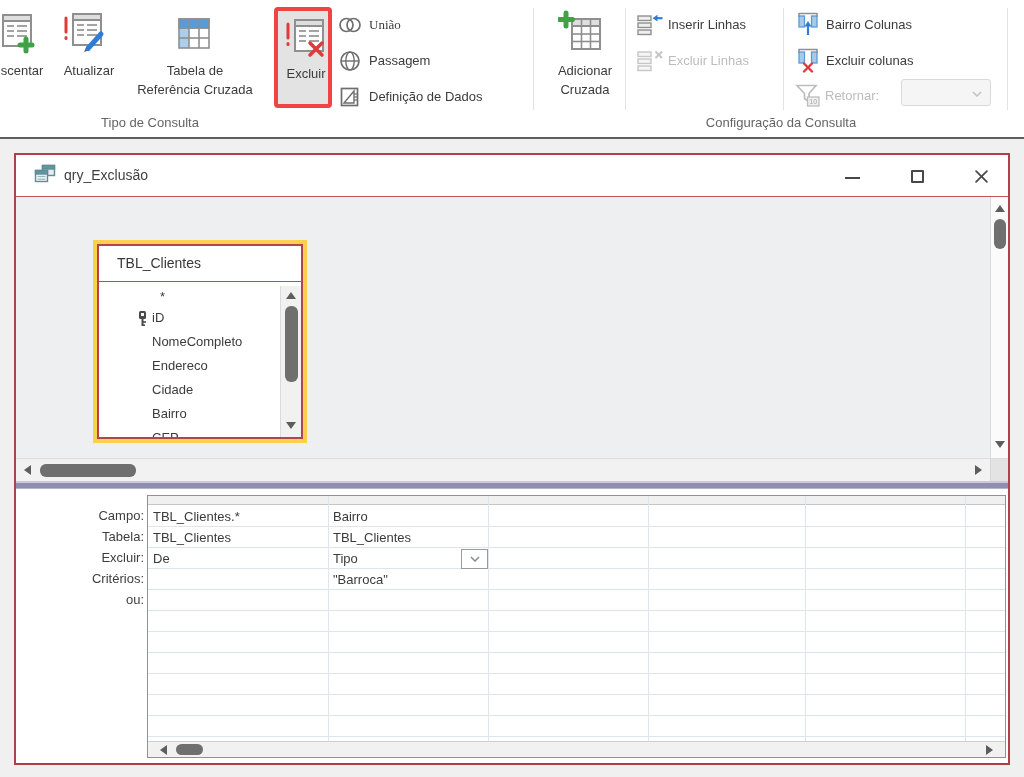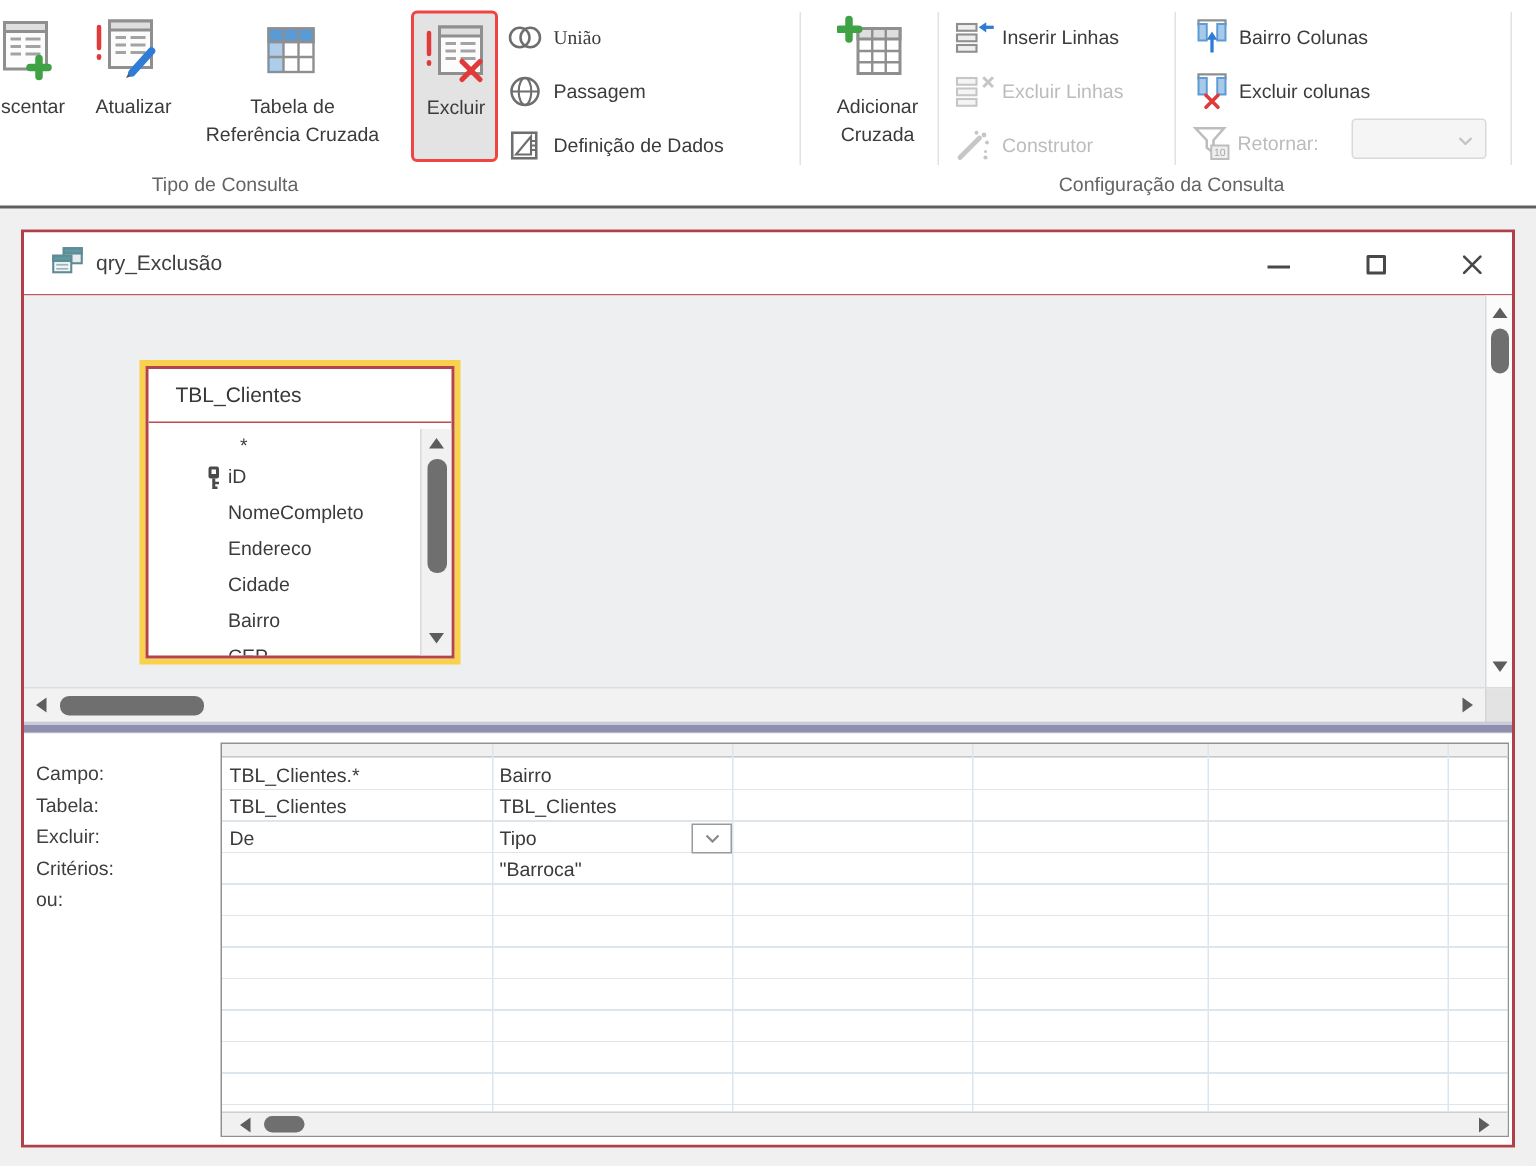--- a/index.html
+++ b/index.html
@@ -8,21 +8,21 @@
   .abs { position:absolute; }
 
   
   .ribbon { position:absolute; left:0; top:0; width:1024px; height:139px; background:#ffffff; }
   .ribbon-bottom-line { position:absolute; left:0; top:137px; width:1024px; height:2px; background:#5f5f5f; }
   .rb-label { position:absolute; font-size:13px; color:#3b3b3b; text-align:center; line-height:16px; white-space:nowrap; }
   .rb-row-label { position:absolute; font-size:13px; color:#3b3b3b; line-height:18px; white-space:nowrap; }
   .disabled-txt { color:#bcbcbc !important; }
   .group-label { position:absolute; top:115px; font-size:13px; color:#646464; text-align:center; white-space:nowrap; }
   .rb-sep { position:absolute; top:8px; width:1px; height:102px; background:#e2e2e2; }
-  .big-btn-selected { position:absolute; left:274px; top:7px; width:58px; height:101px; background:#e3e3e3; border:2px solid #ef4444; border-radius:4px; }
+  .big-btn-selected { position:absolute; left:274px; top:7px; width:58px; height:101px; background:#e3e3e3; border:4px solid #ef4444; border-radius:4px; }
   .combo-disabled { position:absolute; left:901px; top:79px; width:90px; height:27px; background:#f5f5f5; border:1px solid #d9d9d9; border-radius:3px; }
 
   
   .qwin { position:absolute; left:14px; top:153px; width:996px; height:612px; border:2px solid #ad4049; background:#ffffff; }
   .titlebar { position:absolute; left:16px; top:155px; width:992px; height:42px; background:#ffffff; }
   .titlebar-line { position:absolute; left:16px; top:196px; width:992px; height:1px; background:#c25560; }
   .win-title { position:absolute; left:64px; top:167px; font-size:14px; color:#3f3f3f; }
   .ctrl { position:absolute; cursor:default; }
 
   .top-pane { position:absolute; left:16px; top:197px; width:992px; height:261px; background:#edeff1; }
@@ -47,21 +47,21 @@
               background:linear-gradient(#cacadb 0 2px, #8e8fae 2px 7px, #b5b6c8 7px 8px); }
   .bottom-pane { position:absolute; left:16px; top:489px; width:992px; height:274px; background:#ffffff; }
 
   
   .grid { position:absolute; left:147px; top:495px; width:859px; height:263px; border:1px solid #919191; background:#ffffff; }
   .grid-header { position:absolute; left:0; top:0; width:857px; height:9px; background:#f0f0f0; border-bottom:1px solid #c6c6c6; }
   .grid-rows { position:absolute; left:0; top:10px; width:857px; height:235px;
                background:repeating-linear-gradient(to bottom, #ffffff 0 20px, #dde5ed 20px 21px); }
   .vline { position:absolute; top:0; width:1px; height:245px; background:#dde5ed; }
   .cell { position:absolute; height:18px; line-height:18px; font-size:13px; color:#3a3a3a; white-space:nowrap; }
-  .row-lbl { position:absolute; left:24px; width:120px; text-align:left; font-size:13px; color:#3e3e3e; height:18px; line-height:18px; }
+  .row-lbl { position:absolute; left:24px; width:120px; text-align:right; font-size:13px; color:#3e3e3e; height:18px; line-height:18px; }
   .grid-sb { position:absolute; left:0; top:245px; width:857px; height:16px; background:#f1f1f1; border-top:1px solid #cfcfcf; }
   .cell-combo { position:absolute; left:313px; top:53px; width:27px; height:20px; background:#ffffff; border:1px solid #9a9a9a;
                 display:flex; align-items:center; justify-content:center; }
 </style>
 </head>
 <body>
 
 <div class="page">
 
   <div class="ribbon">
@@ -217,33 +217,20 @@
           <rect x="2" y="2" width="13" height="4.5"></rect>
             <rect x="2" y="9" width="13" height="4.5"></rect>
             <rect x="2" y="16" width="13" height="4.5"></rect>
         </g>
         <g stroke="#c6c6c6" stroke-width="2">
             <line x1="19.5" y1="1.5" x2="26" y2="8"></line>
             <line x1="26" y1="1.5" x2="19.5" y2="8"></line>
           </g>
       </svg>
       <div class="rb-row-label disabled-txt" style="left:34px; top:5px;">Excluir Linhas</div>
-    </div>
-    <div class="abs" style="left:634px; top:83px; width:140px; height:28px;">
-      <svg class="abs" style="left:3px; top:3px;" width="24" height="22" viewBox="0 0 24 22">
-        <line x1="3" y1="19" x2="16" y2="6" stroke="#c6c6c6" stroke-width="3.2" stroke-linecap="round"></line>
-        <g fill="#c6c6c6">
-            <circle cx="19" cy="4" r="1.6"></circle>
-            <circle cx="21" cy="9" r="1.3"></circle>
-            <circle cx="14" cy="2.5" r="1.3"></circle>
-            <circle cx="20" cy="19" r="1.4"></circle>
-            <circle cx="20" cy="15" r="1"></circle>
-          </g>
-      </svg>
-      <div class="rb-row-label disabled-txt" style="left:34px; top:5px;">Construtor</div>
     </div>
 
     <div class="rb-sep" style="left:783px;"></div>
 
     <div class="abs" style="left:793px; top:9px; width:160px; height:28px;">
       <svg class="abs" style="left:2px; top:2px;" width="26" height="26" viewBox="0 0 26 26">
         <path d="M4,6 V2.5 H22 V6" fill="none" stroke="#8f8f8f" stroke-width="1.5"></path>
         <rect x="4" y="5" width="5.5" height="11" fill="#a8c9e8" stroke="#5b9bd5" stroke-width="1.3"></rect>
         <rect x="16.5" y="5" width="5.5" height="11" fill="#a8c9e8" stroke="#5b9bd5" stroke-width="1.3"></rect>
         <line x1="13" y1="24" x2="13" y2="14" stroke="#2e7cd6" stroke-width="2.2"></line>

